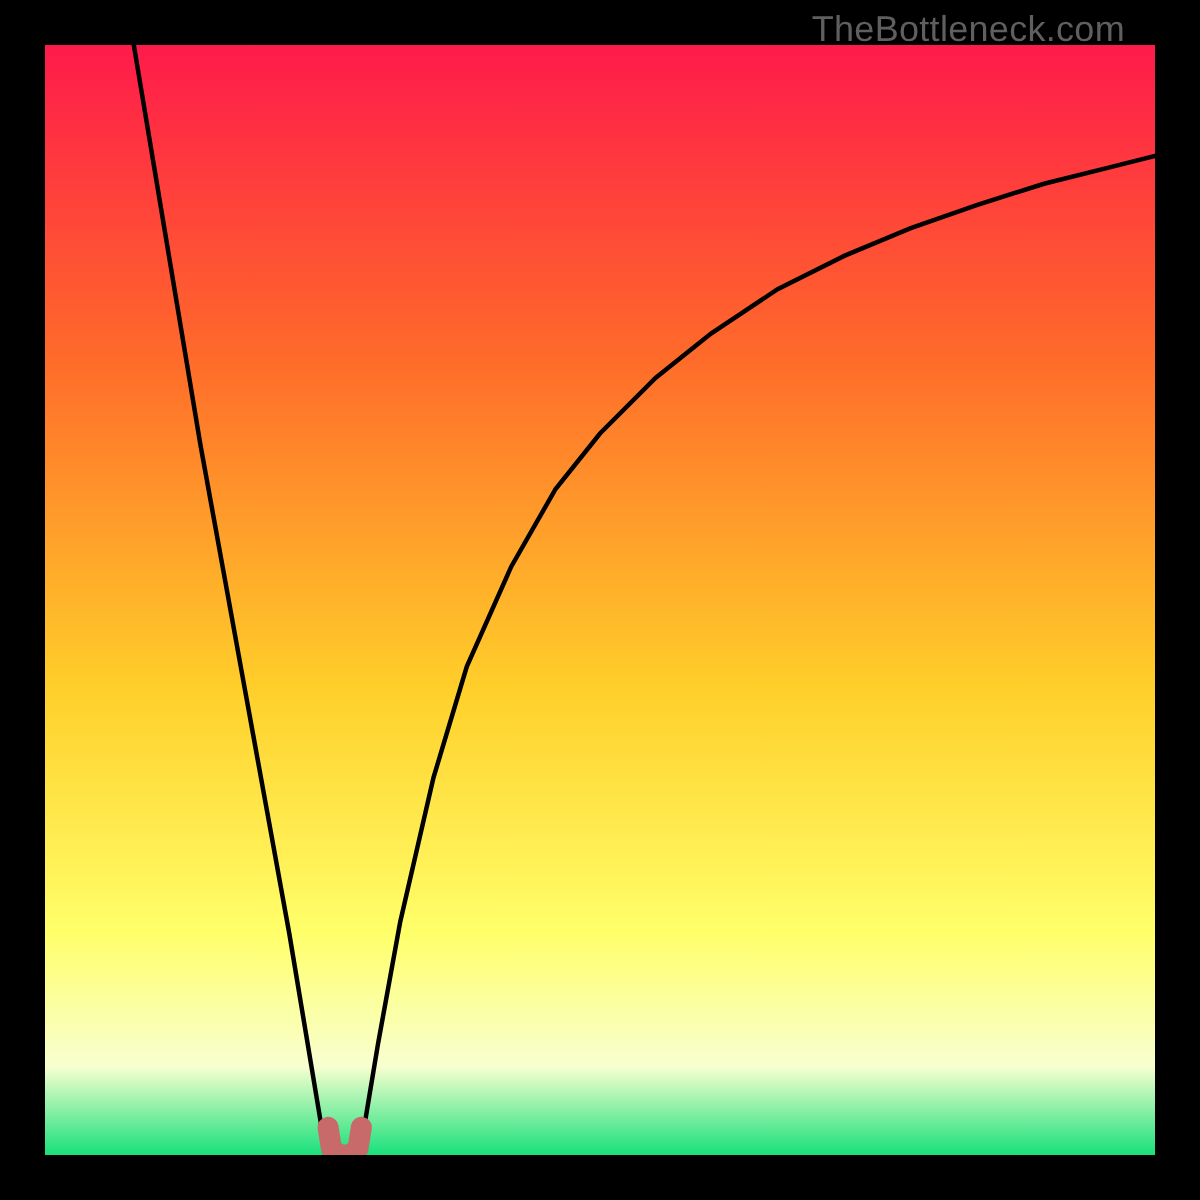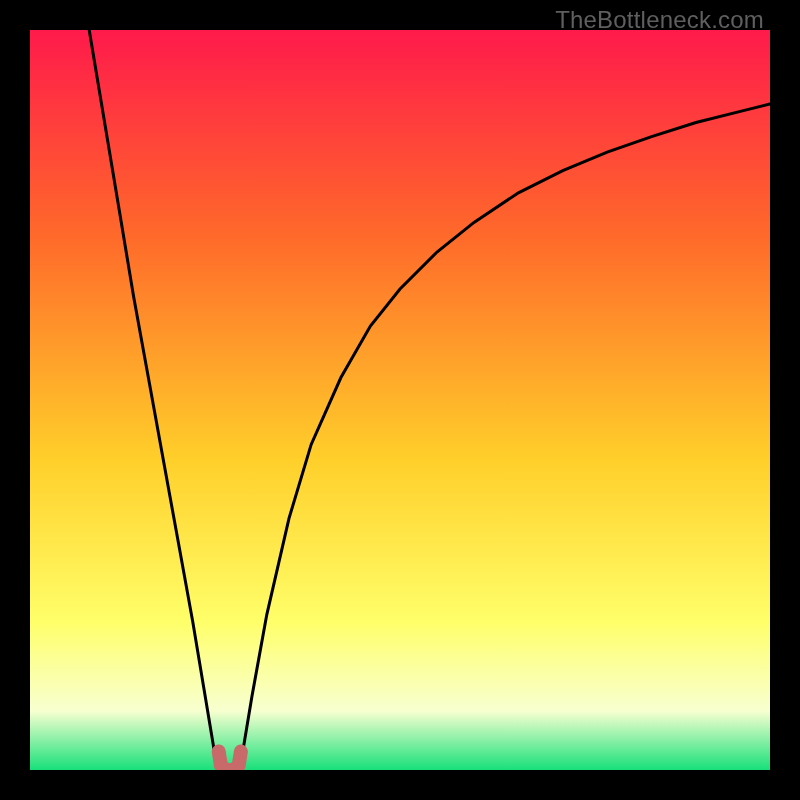--- a/index.html
+++ b/index.html
@@ -1,18 +1,18 @@
 <!DOCTYPE html>
 <html><head>
 <meta charset="utf-8">
 <style>
   html,body{margin:0;padding:0;width:800px;height:800px;overflow:hidden;background:#000;font-family:Arial,Helvetica,sans-serif}
   .frame{position:absolute;inset:0;background:#000}
   .plot{position:absolute;left:30px;top:30px;width:740px;height:740px}
-  .watermark{position:absolute;top:6px;right:36px;color:#5f5f5f;font-size:24px;font-weight:500;letter-spacing:.2px}
+  .watermark{position:absolute;top:6px;right:50px;color:#5f5f5f;font-size:24px;font-weight:500;letter-spacing:.2px}
   svg{display:block}
 </style>
 </head>
 <body>
 
 <div class="frame"></div>
 
 <div class="watermark">TheBottleneck.com</div>
 
 <div class="plot">

